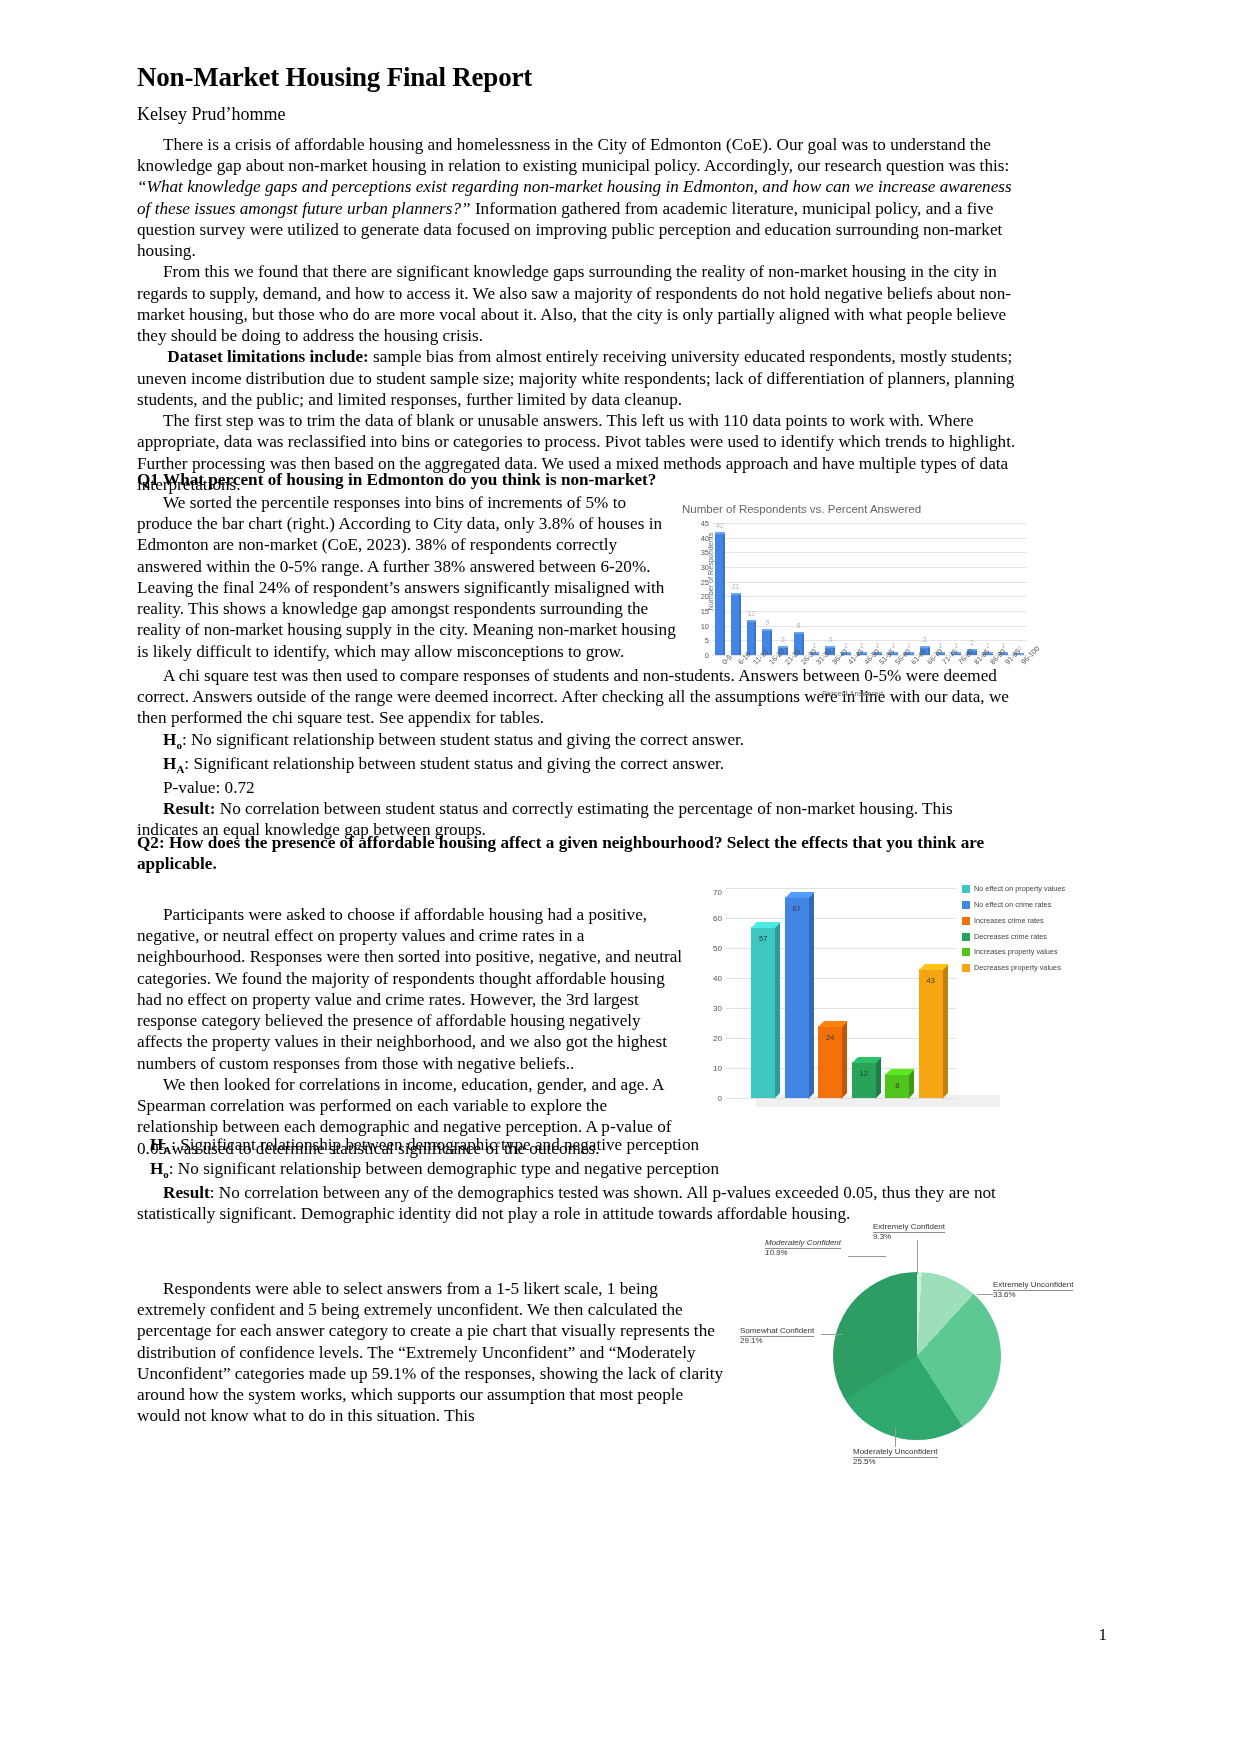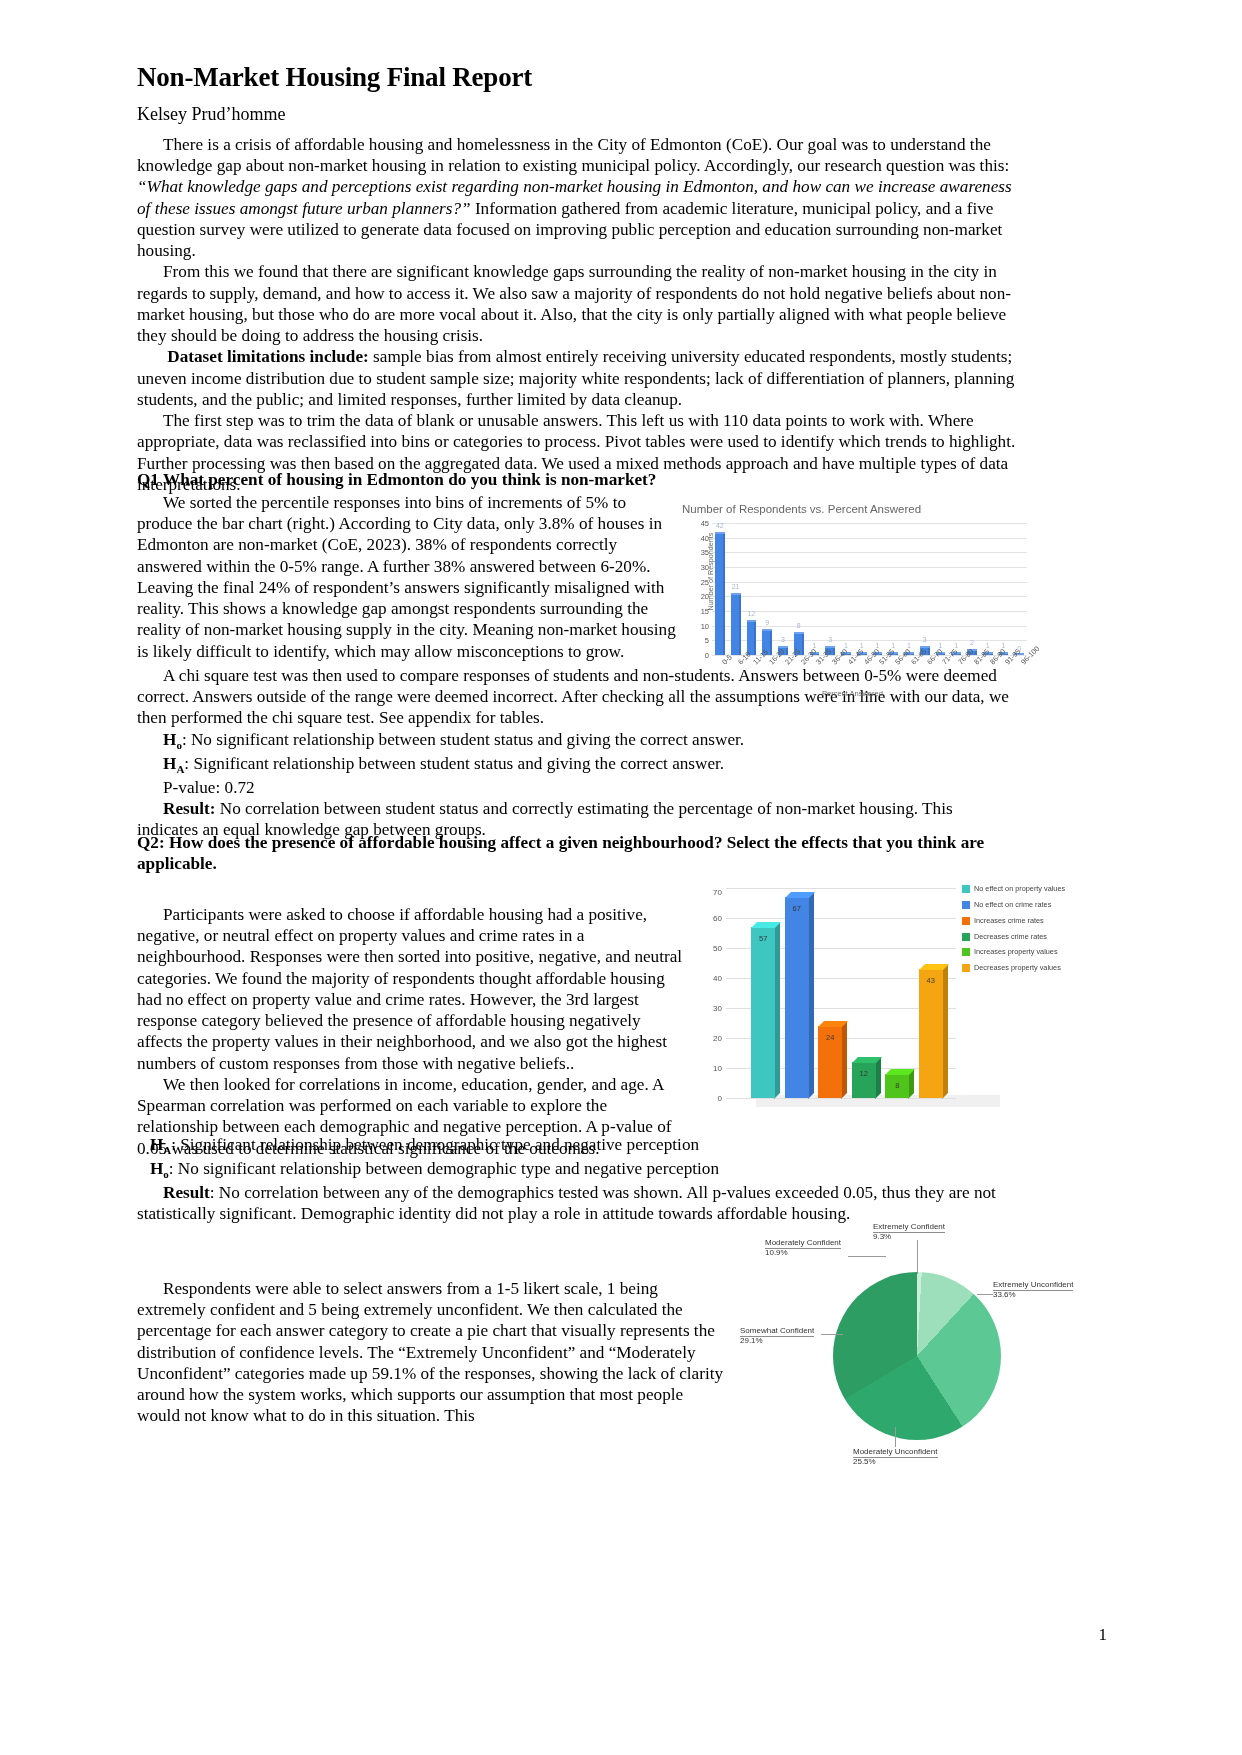--- a/index.html
+++ b/index.html
@@ -485,21 +485,21 @@
 
   <div id="chart3">
     <div class="pie" id="c3pie" style="background: conic-gradient(rgb(205, 238, 218) 0deg, rgb(205, 238, 218) 3.24deg, rgb(157, 223, 187) 3.24deg, rgb(157, 223, 187) 42.48deg, rgb(92, 200, 148) 42.48deg, rgb(92, 200, 148) 147.24deg, rgb(47, 168, 109) 147.24deg, rgb(47, 168, 109) 239.04deg, rgb(46, 157, 99) 239.04deg, rgb(46, 157, 99) 360deg);"></div>
 
     <div class="plab" style="left:128px; top:0px;">
       <span class="ul">Extremely Confident</span>
       <span class="pct">9.3%</span>
     </div>
     <div class="ldr" style="left:172px; top:18px; width:1px; height:34px;"></div>
 
-    <div class="plab" style="left:20px; top:16px;">
+    <div class="plab" style="left:20px; top:16px;font-style:italic;">
       <span class="ul">Moderately Confident</span>
       <span class="pct">10.9%</span>
     </div>
     <div class="ldr" style="left:103px; top:34px; width:38px; height:1px;"></div>
 
     <div class="plab" style="left:-5px; top:104px;">
       <span class="ul">Somewhat Confident</span>
       <span class="pct">29.1%</span>
     </div>
     <div class="ldr" style="left:76px; top:112px; width:22px; height:1px;"></div>

